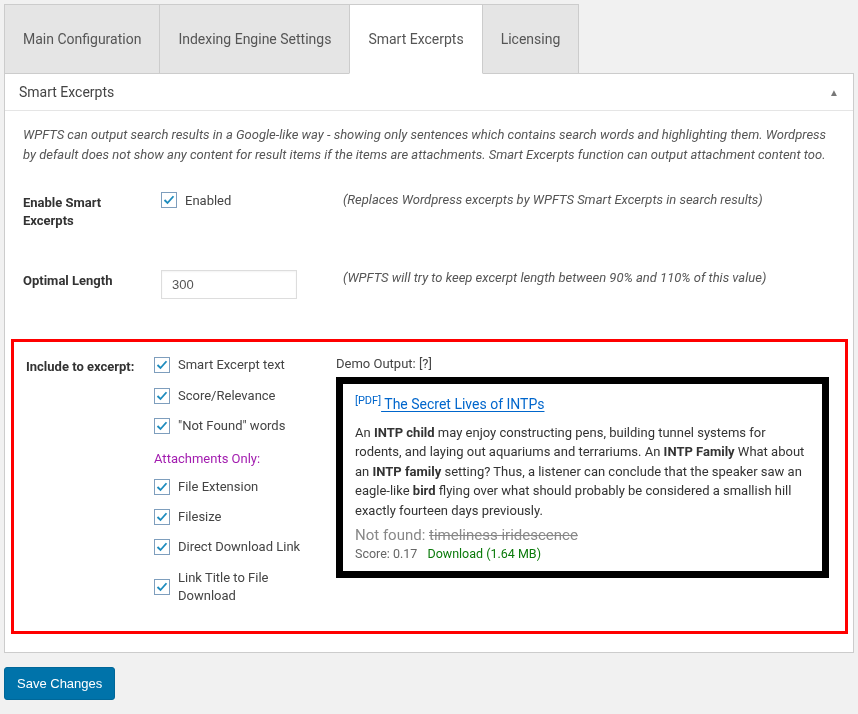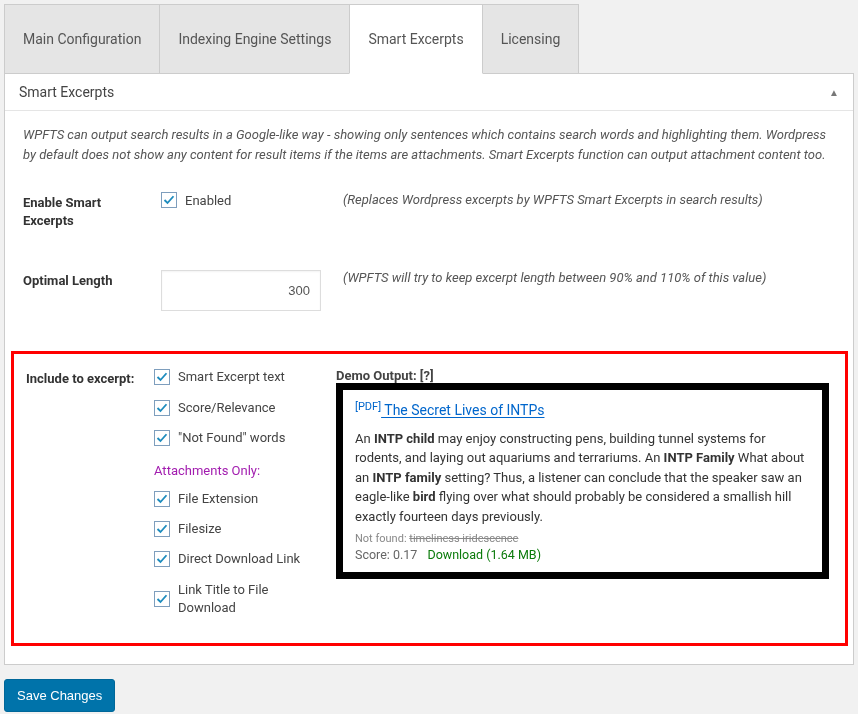--- a/index.html
+++ b/index.html
@@ -84,28 +84,27 @@
       background: #fff;
       display: inline-flex;
       align-items: center;
       justify-content: center;
       cursor: pointer;
       flex-shrink: 0;
     }
     .cb svg { width: 12px; height: 12px; }
     .cb-label { color: #444; cursor: pointer; }
     .text-input {
-      width: 160px;
+      width: 136px;
       border: 1px solid #ddd;
       background: #fff;
-      padding: 12px 10px;
+      padding: 6px 10px;
       font-size: 13px;
       color: #555;
       box-shadow: inset 0 1px 2px rgba(0,0,0,0.05);
-      text-align: right;
     }
     .hint {
       font-style: italic;
       color: #555;
     }
     .red-box {
       grid-column: 1 / -1;
     }
     .red-border {
       border: 3px solid #ff0000;
@@ -119,21 +118,21 @@
       column-gap: 10px;
       align-items: start;
     }
     .include-options .subheading {
       color: #a21caf;
       margin: 16px 0 12px 0;
     }
     .include-options .checkbox-line { margin-bottom: 12px; line-height: 1.4; }
     .demo-title {
       color: #444;
-      font-weight: bold;
+      margin-bottom: 6px;
     }
     .demo-box {
       border: 7px solid #000000;
       padding: 10px 12px;
     }
     .pdf-tag {
       color: #0066cc;
       font-size: 11px;
       vertical-align: super;
       cursor: pointer;
@@ -146,21 +145,21 @@
     }
     .result-body {
       margin-top: 10px;
       line-height: 1.5;
       color: #333;
     }
     .result-body strong { font-weight: bold; }
     .not-found {
       color: #888;
       margin-top: 6px;
-      font-size: 11px;
+      font-size: 15px;
     }
     .not-found .strike { text-decoration: line-through; }
     .score-line {
       margin-top: 2px;
       color: #666;
       font-size: 12.5px;
     }
     .score-line .dl {
       color: #0a7a0a;
       margin-left: 7px;

